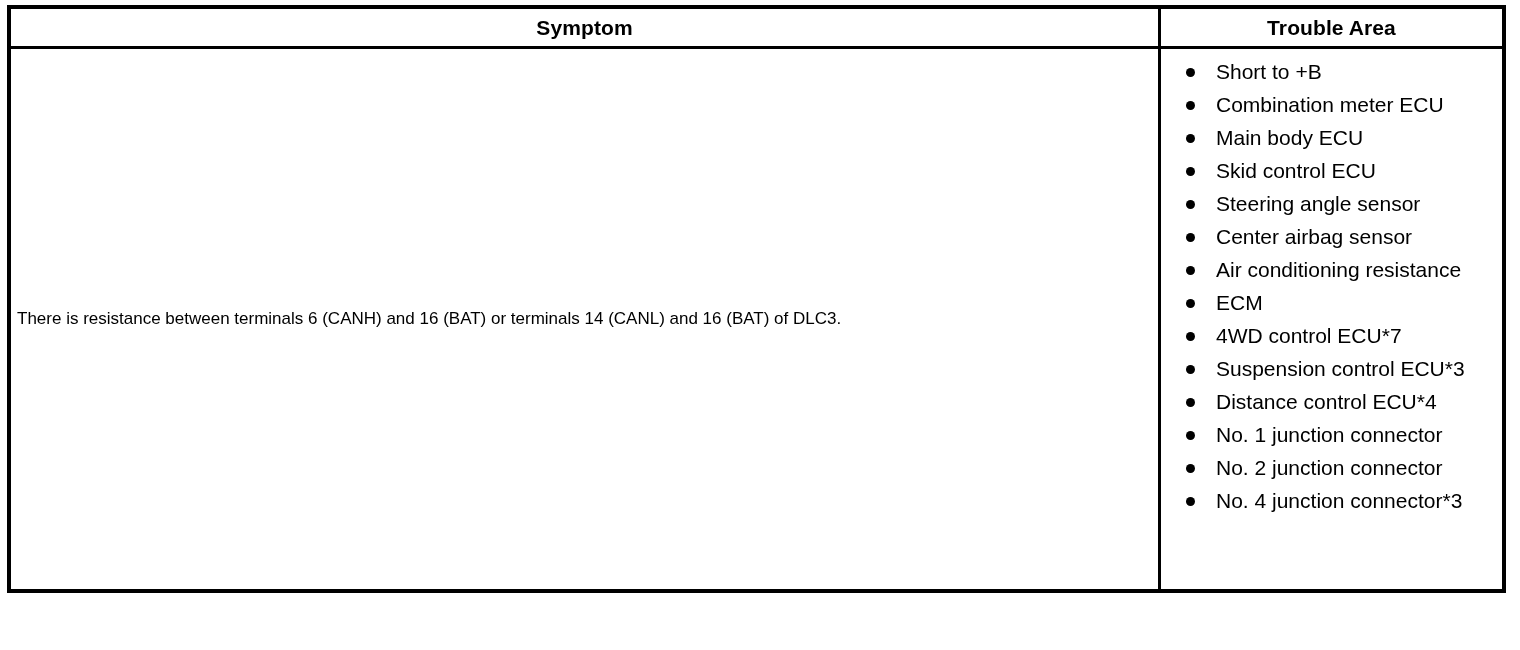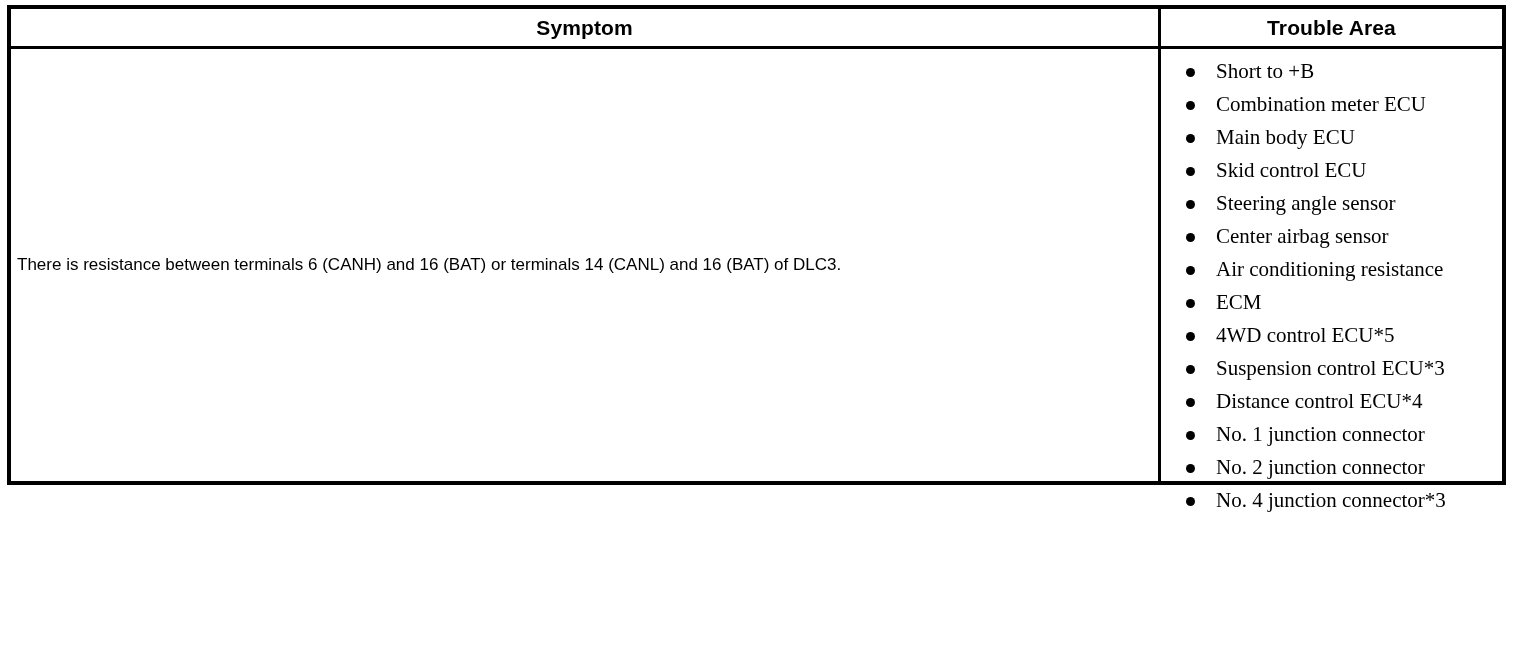--- a/index.html
+++ b/index.html
@@ -21,21 +21,21 @@
     height: 650px;
     box-sizing: border-box;
   }
 
   
   .table-box {
     position: absolute;
     left: 7px;
     top: 5px;
     width: 1499px;
-    height: 480px;
+    height: 588px;
     box-sizing: border-box;
     border: 4px solid #000000;
     display: flex;
     flex-direction: column;
     background: #ffffff;
   }
 
   
   .header-row {
     display: flex;
@@ -92,21 +92,20 @@
     box-sizing: border-box;
     padding: 6px 4px 2px 22px;
     display: block;
   }
 
   
   .trouble-list {
     list-style: none;
     margin: 0;
     padding: 0;
-    font-family: Liberation Serif, serif;
   }
   .trouble-item {
     position: relative;
     padding-left: 33px;
     font-size: 21px;
     line-height: 33px;
     white-space: normal;
   }
   .bullet-icon {
     position: absolute;
@@ -168,21 +167,21 @@
           <li class="trouble-item">
             <span class="bullet-icon"></span>
             <span class="item-label">Air conditioning resistance</span>
           </li>
           <li class="trouble-item">
             <span class="bullet-icon"></span>
             <span class="item-label">ECM</span>
           </li>
           <li class="trouble-item">
             <span class="bullet-icon"></span>
-            <span class="item-label">4WD control ECU*5</span>
+            <span class="item-label">4WD control ECU*7</span>
           </li>
           <li class="trouble-item">
             <span class="bullet-icon"></span>
             <span class="item-label">Suspension control ECU*3</span>
           </li>
           <li class="trouble-item">
             <span class="bullet-icon"></span>
             <span class="item-label">Distance control ECU*4</span>
           </li>
           <li class="trouble-item">

